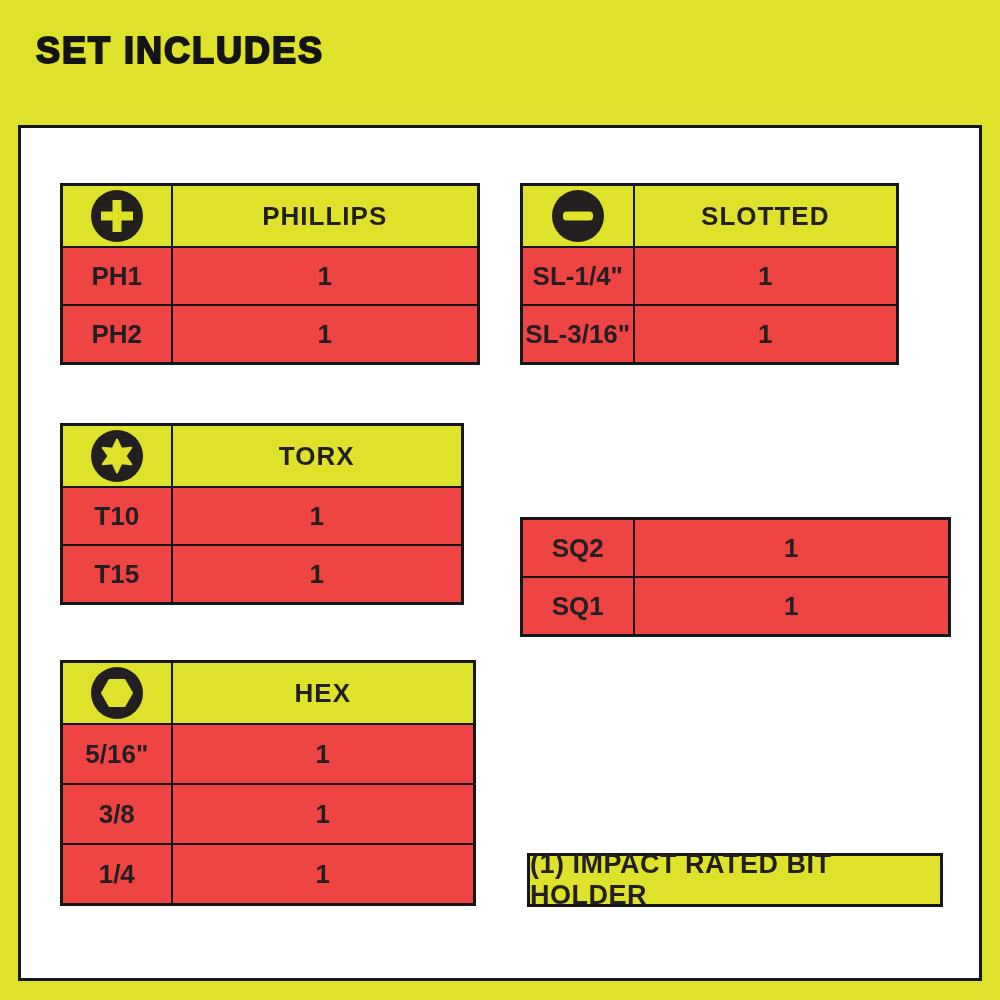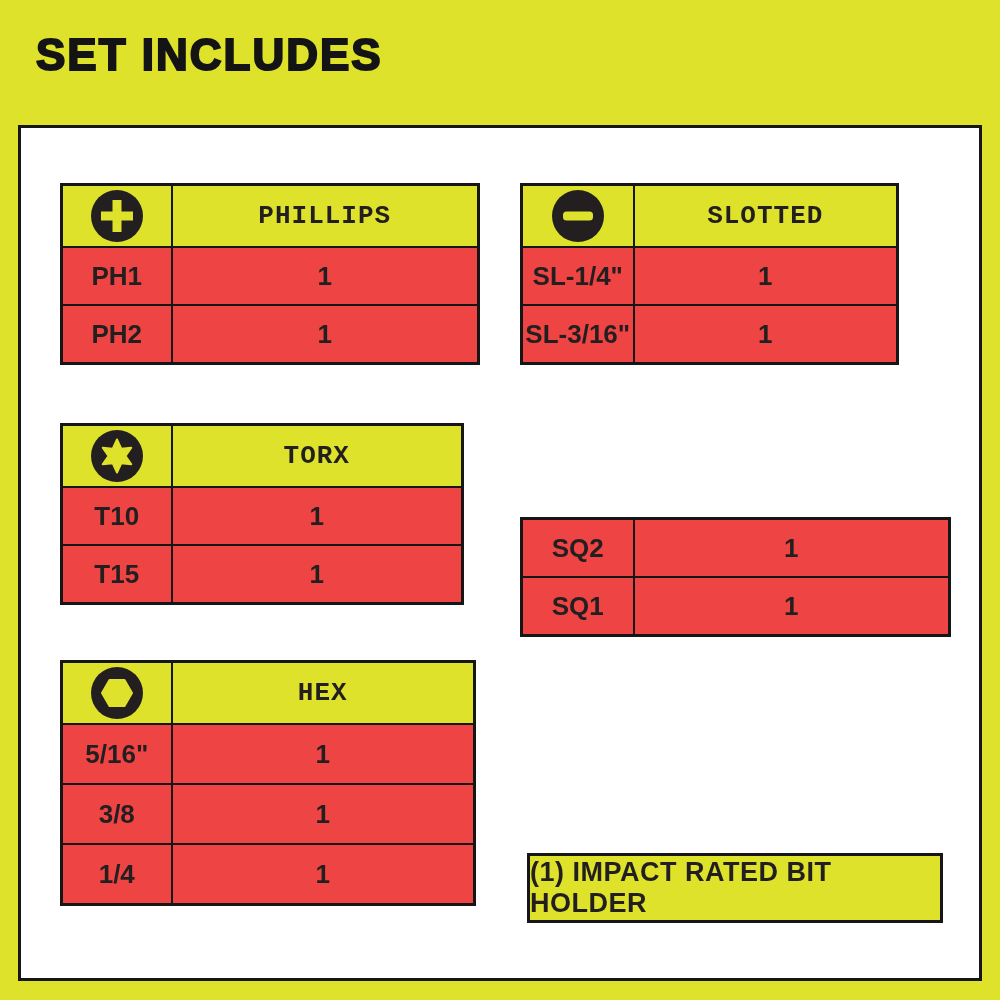--- a/index.html
+++ b/index.html
@@ -10,21 +10,21 @@
   body{
     width:1000px;height:1000px;
     background:var(--yellow);
     position:relative;
     font-family:"Liberation Sans", sans-serif;
     color:var(--ink);
     overflow:hidden;
   }
   .title{
     position:absolute;left:36px;top:30px;
-    font-size:44px;font-weight:900;letter-spacing:2px;
+    font-size:36px;font-weight:900;letter-spacing:2px;
     color:#141414;
     -webkit-text-stroke:2px #141414;
   }
   .panel{
     position:absolute;left:18px;top:125px;
     width:964px;height:856px;
     box-sizing:border-box;
     background:#ffffff;
     border:3px solid #161616;
   }
@@ -41,28 +41,27 @@
     vertical-align:middle;
     font-weight:bold;
     font-size:26px;
     color:var(--ink);
     padding:0;
   }
   tr.head td{
     background:var(--yellow);
     height:60px;
     letter-spacing:1px;
-    font-family:Liberation Mono, monospace;
   }
   tr.row td{height:56px;background:#ef4444;}
   table.hex-table tr.row td{height:58px;}
   .icon-cell svg{display:block;margin:0 auto;}
   .banner{
     position:absolute;left:527px;top:853px;
-    width:416px;height:70px;
+    width:416px;height:54px;
     box-sizing:border-box;
     background:var(--yellow);
     border:3px solid #161616;
     display:flex;align-items:center;justify-content:center;
     font-size:27px;font-weight:bold;letter-spacing:0.5px;
     color:var(--ink);
   }
 </style>
 </head>
 <body>

